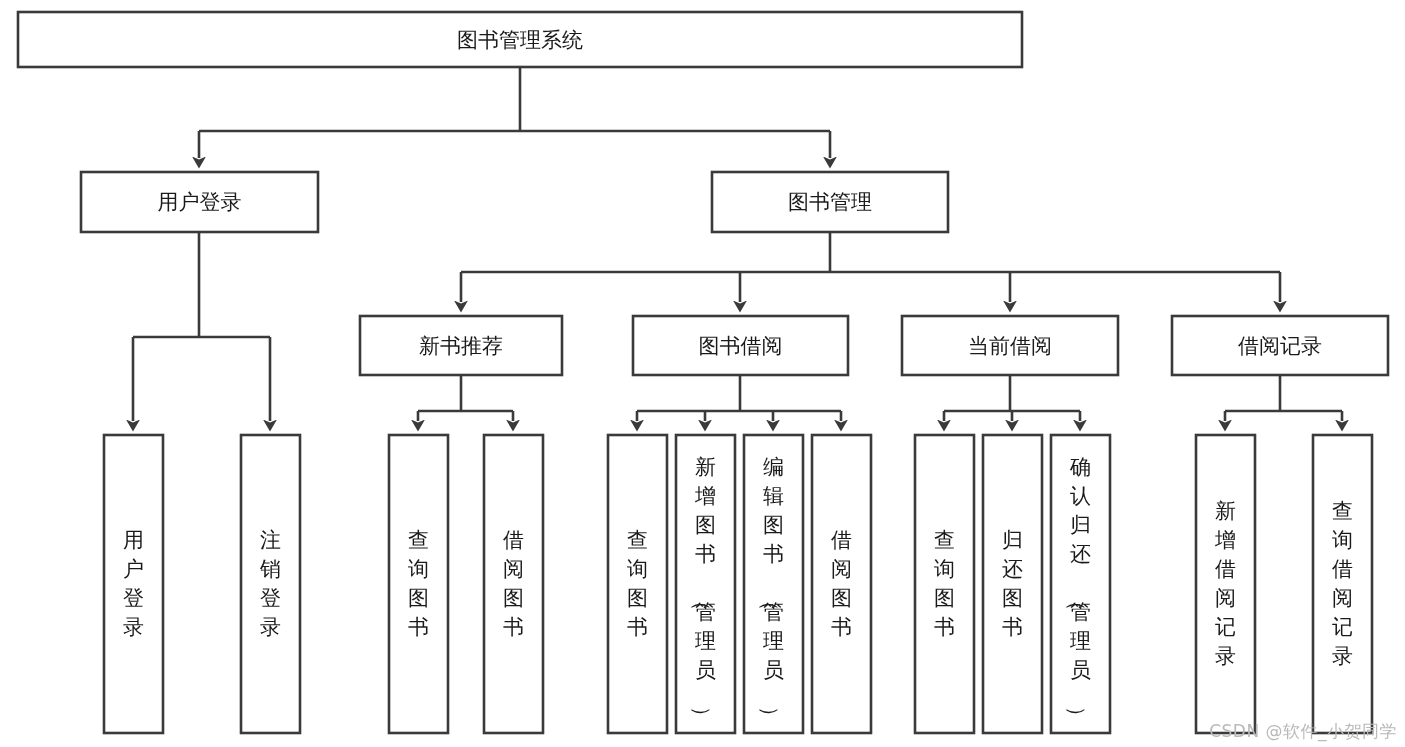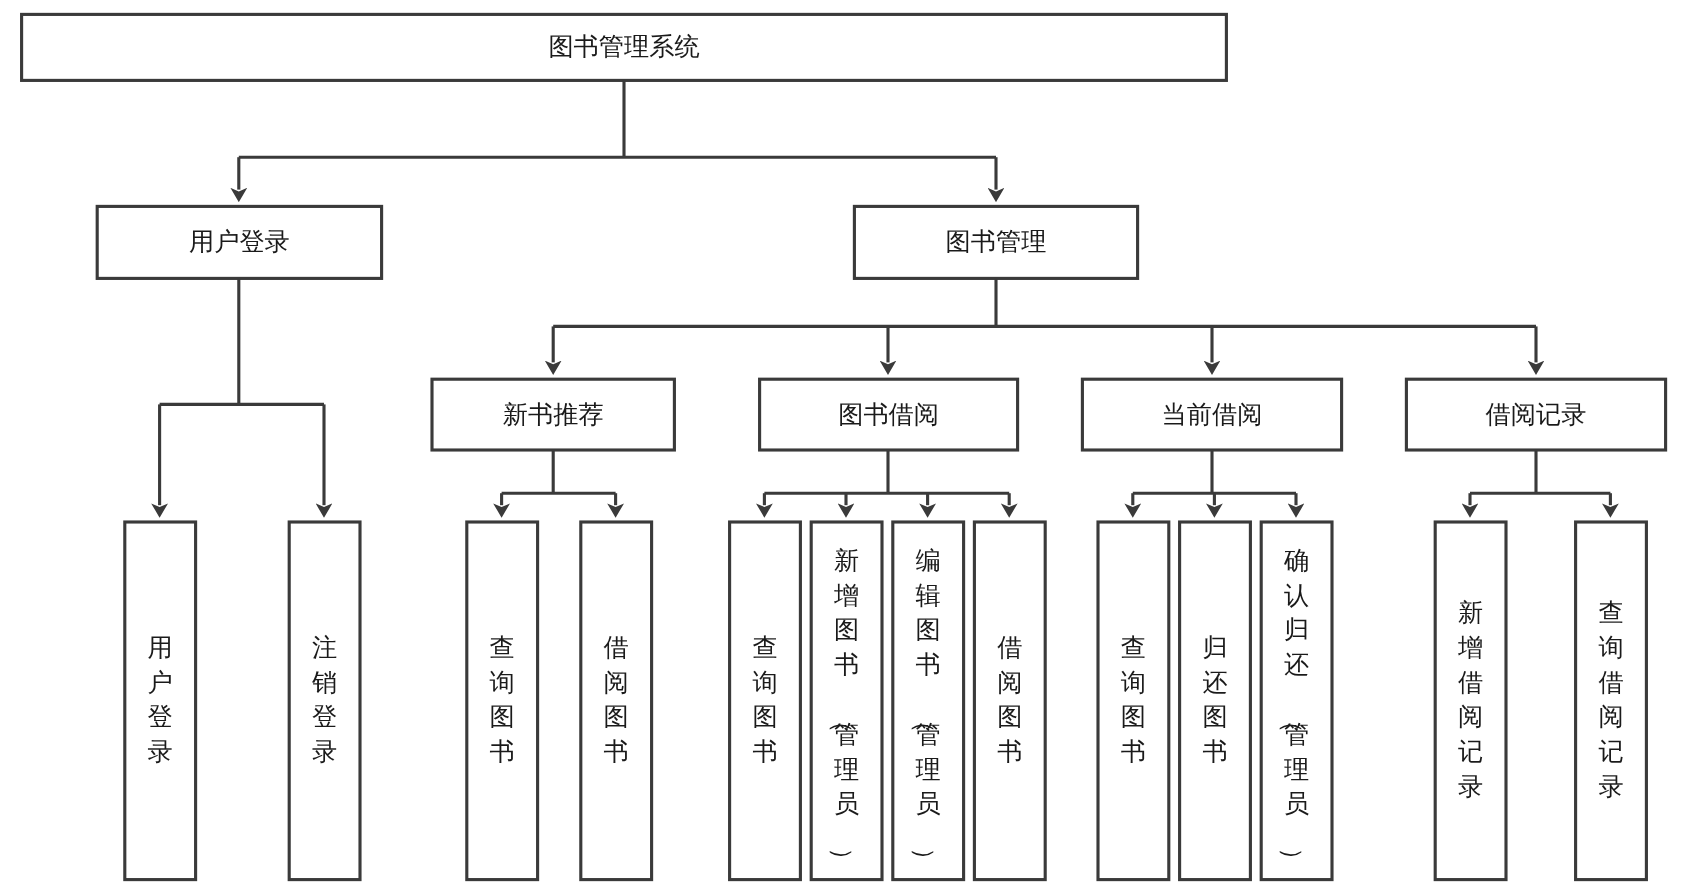--- a/index.html
+++ b/index.html
@@ -200,13 +200,14 @@
           <text class="node-label-vert" x="1225.5" y="517.5"><tspan x="1225.5" dy="0">新</tspan><tspan x="1225.5" dy="29">增</tspan><tspan x="1225.5" dy="29">借</tspan><tspan x="1225.5" dy="29">阅</tspan><tspan x="1225.5" dy="29">记</tspan><tspan x="1225.5" dy="29">录</tspan></text>
         </g>
         <g>
           <rect class="node-box" x="1313" y="435" width="59" height="298"></rect>
           <text class="node-label-vert" x="1342.5" y="517.5"><tspan x="1342.5" dy="0">查</tspan><tspan x="1342.5" dy="29">询</tspan><tspan x="1342.5" dy="29">借</tspan><tspan x="1342.5" dy="29">阅</tspan><tspan x="1342.5" dy="29">记</tspan><tspan x="1342.5" dy="29">录</tspan></text>
         </g>
       </g>
 
   </svg>
 
+  <div class="watermark">CSDN @软件_小贺同学</div>
 </div>
 
 </body></html>

